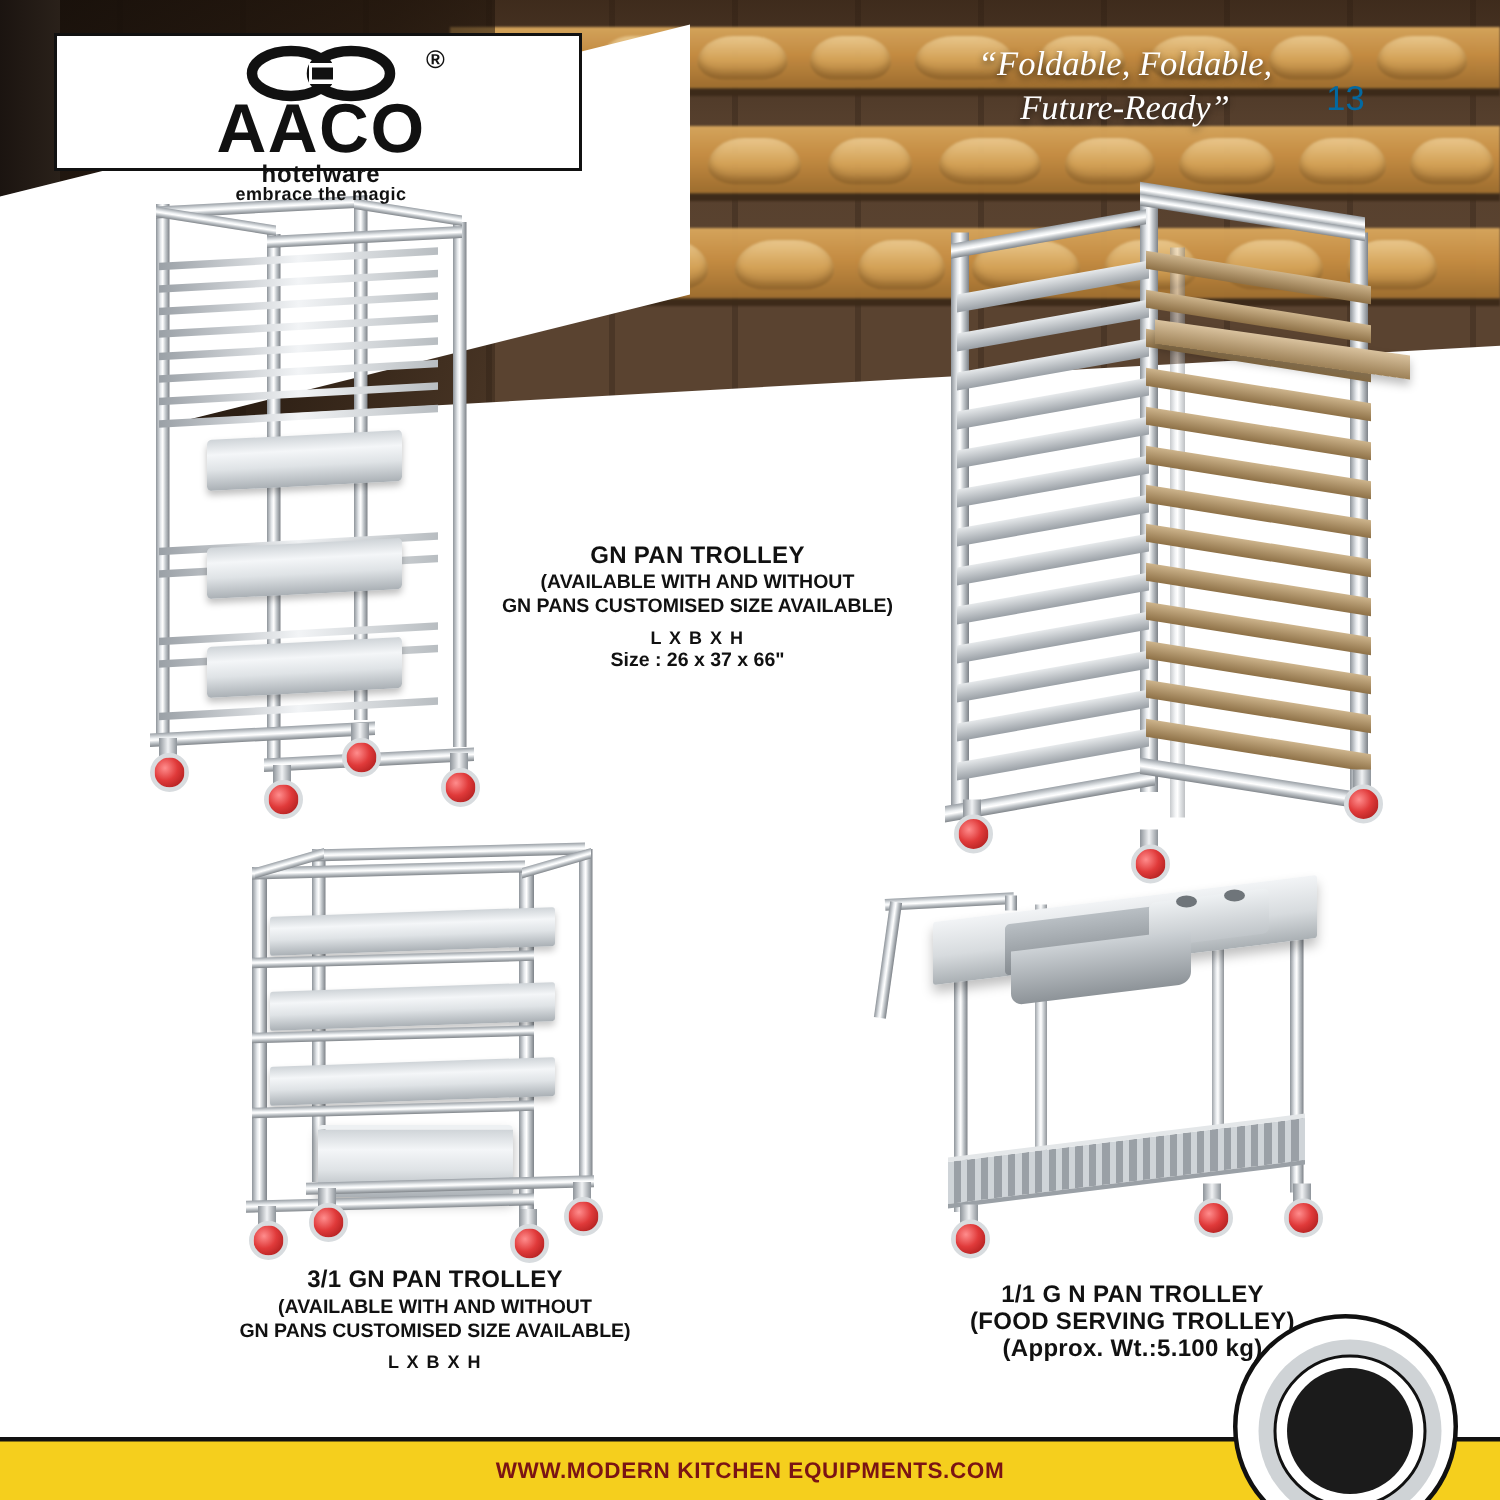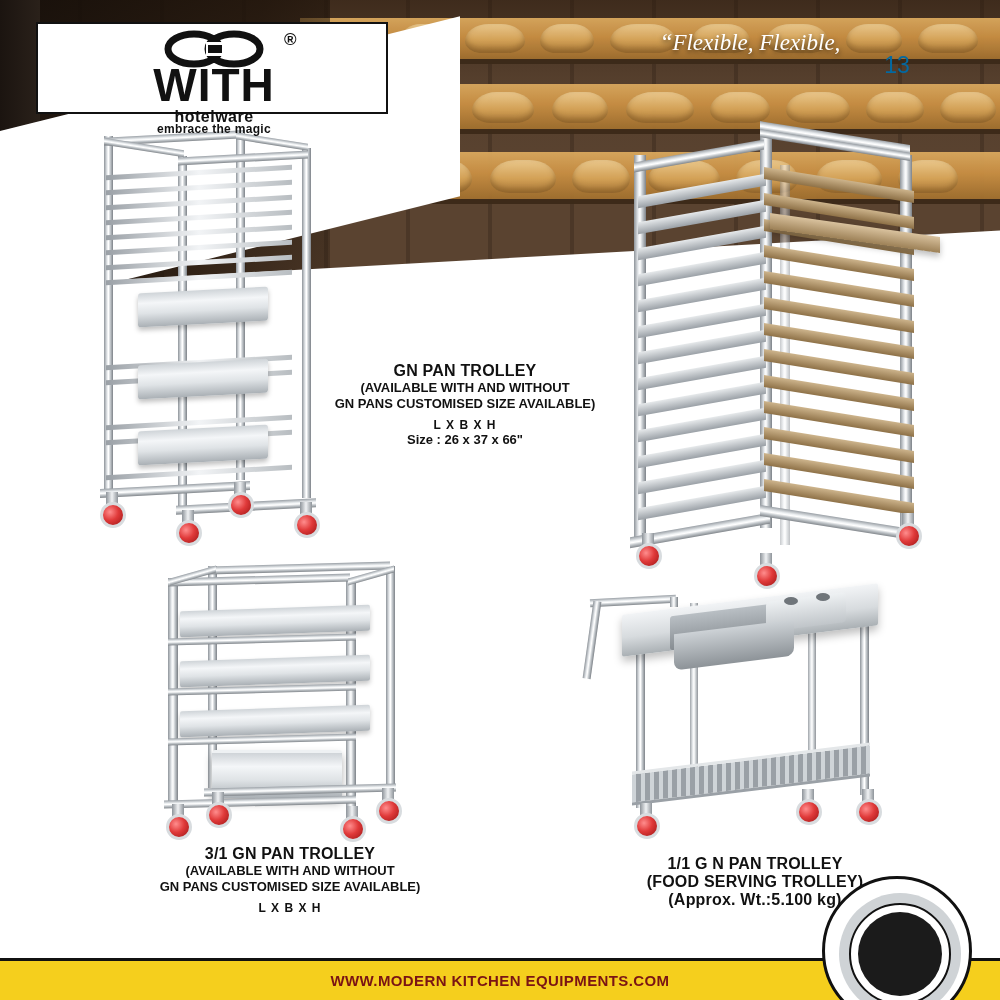--- a/index.html
+++ b/index.html
@@ -260,27 +260,28 @@
   </div>
 
   <div class="logo-box">
     <svg class="logo-mark" viewBox="0 0 120 38">
       <ellipse cx="38" cy="19" rx="26" ry="15" fill="none" stroke="#111" stroke-width="7"></ellipse>
       <ellipse cx="78" cy="19" rx="26" ry="15" fill="none" stroke="#111" stroke-width="7"></ellipse>
       <rect x="50" y="12" width="18" height="14" fill="#fff"></rect>
       <rect x="52" y="15" width="14" height="8" fill="#111"></rect>
     </svg>
     <div class="logo-reg">®</div>
-    <div class="logo-word">WITH</div>
+    <div class="logo-word">AACO</div>
     <div class="logo-sub1">hotelware</div>
     <div class="logo-sub2">embrace the magic</div>
   </div>
 
   <div class="tagline">
-    <div>“Flexible, Flexible,</div>
+    <div>“Foldable, Foldable,</div>
+    <div>Future-Ready”</div>
   </div>
 
   <div class="prod" style="left:86px; top:130px; width:260px; height:400px;">
 
     <div class="steel-v" style="position:absolute; left:18px; top:6px; width:9px; height:355px;"></div>
     <div class="steel-v" style="position:absolute; left:150px; top:0px; width:9px; height:350px;"></div>
     <div class="steel-v" style="position:absolute; left:92px; top:26px; width:9px; height:350px;"></div>
     <div class="steel-v" style="position:absolute; left:216px; top:18px; width:9px; height:350px;"></div>
 
     <div class="steel-h" style="position:absolute; left:18px; top:4px; width:140px; height:8px; transform:skewY(-3deg);"></div>

